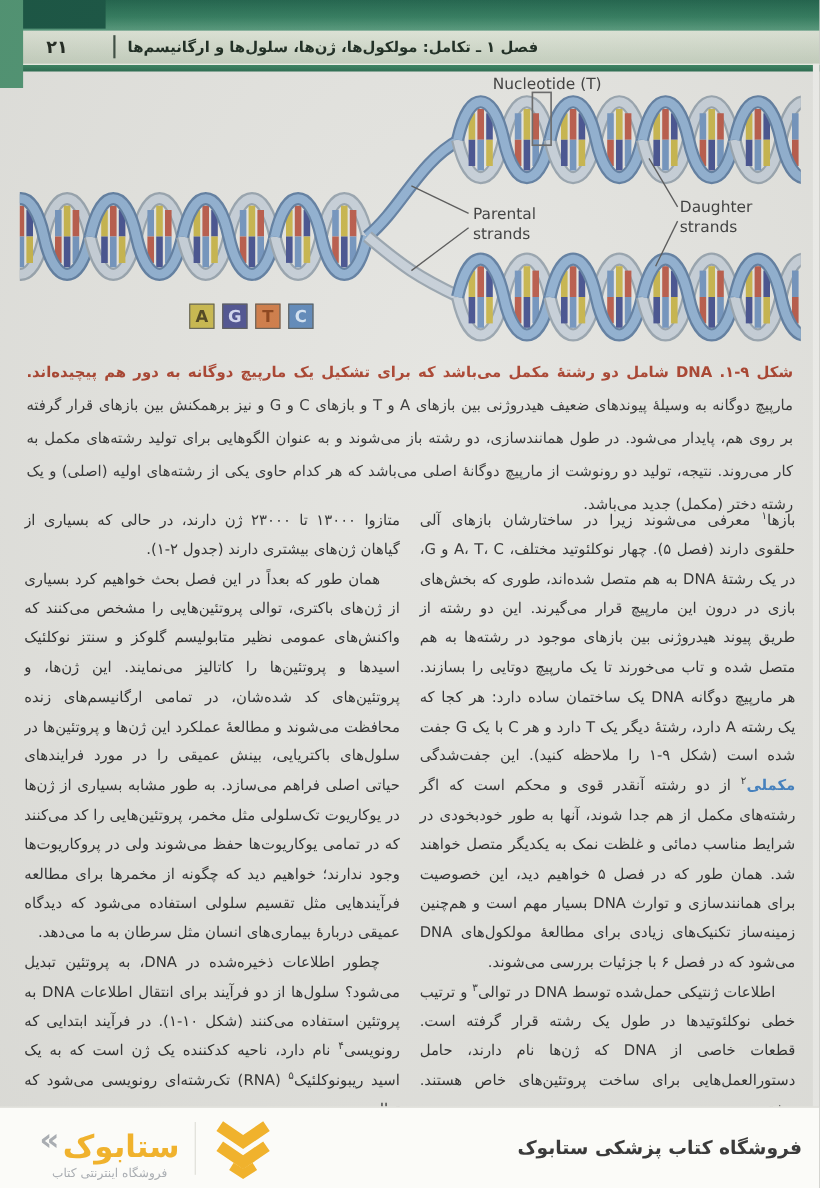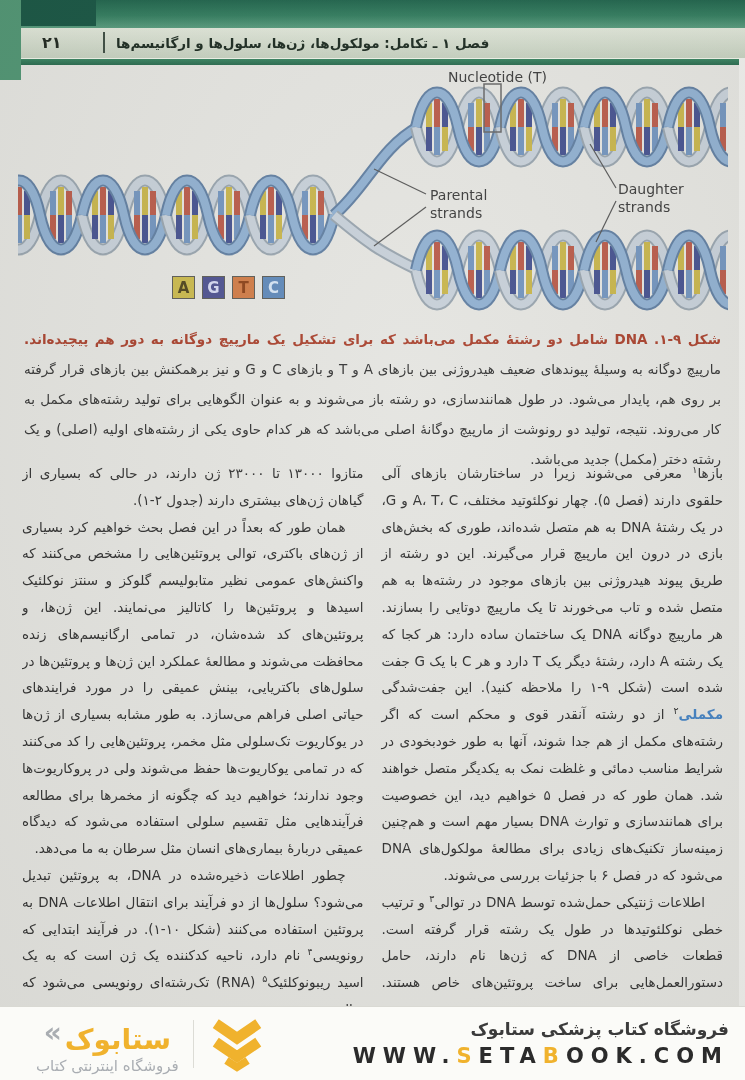--- a/index.html
+++ b/index.html
@@ -60,21 +60,21 @@
 
   
   .footer{ position:absolute; left:0; right:0; bottom:0; height:74px; background:#fbfbf8;
     border-top:1px solid #d9d9d3; display:flex; align-items:center;
     padding:0 16px 0 36px; }
   .logo-block{ display:flex; align-items:center; gap:14px; }
   .wordmark{ display:flex; flex-direction:column; align-items:center; }
   .wm-line{ display:flex; align-items:center; gap:3px; }
   .guillemet{ color:#a9adb2; font-size:28px; font-weight:bold; line-height:1; }
   .wm-text{ color:#f0b22d; font-size:28px; font-weight:bold; line-height:1;margin-top:14px; }
-  .wm-sub{ color:#a9adb2; font-size:15px; margin-top:3px;text-align:right; }
+  .wm-sub{ color:#a9adb2; font-size:11px; margin-top:3px;text-align:right; }
   .logo-divider{ width:1px; height:48px; background:#dcdcd6; }
   .store-text{ margin-left:auto; text-align:right; }
   .store-name{ font-size:17px; font-weight:bold; color:#3b3b3b; direction:rtl; }
   .store-url{ font-size:21px; font-weight:bold; letter-spacing:7px; color:#2b2b2b; margin-top:5px; white-space:nowrap; }
   .store-url .accent{ color:#f0b22d; }
 </style>
 </head>
 <body>
 
 <div class="page">
@@ -186,17 +186,16 @@
       </div>
       <div class="logo-divider"></div>
       <svg width="58" height="56" viewBox="0 0 60 58">
         <path d="M8,8 L30,23 L52,8" fill="none" stroke="#f0b22d" stroke-width="11"></path>
         <path d="M8,27 L30,42 L52,27" fill="none" stroke="#f0b22d" stroke-width="11"></path>
         <path d="M19,46 L30,53 L41,46" fill="none" stroke="#f0b22d" stroke-width="8"></path>
       </svg>
     </div>
     <div class="store-text">
       <div class="store-name">فروشگاه کتاب پزشکی ستابوک</div>
-      <div class="store-url"><span>WWW.</span><span class="accent">S</span><span>ETA</span><span class="accent">B</span><span>OOK.COM</span></div>
     </div>
   </div>
 
 </div>
 
 </body></html>

